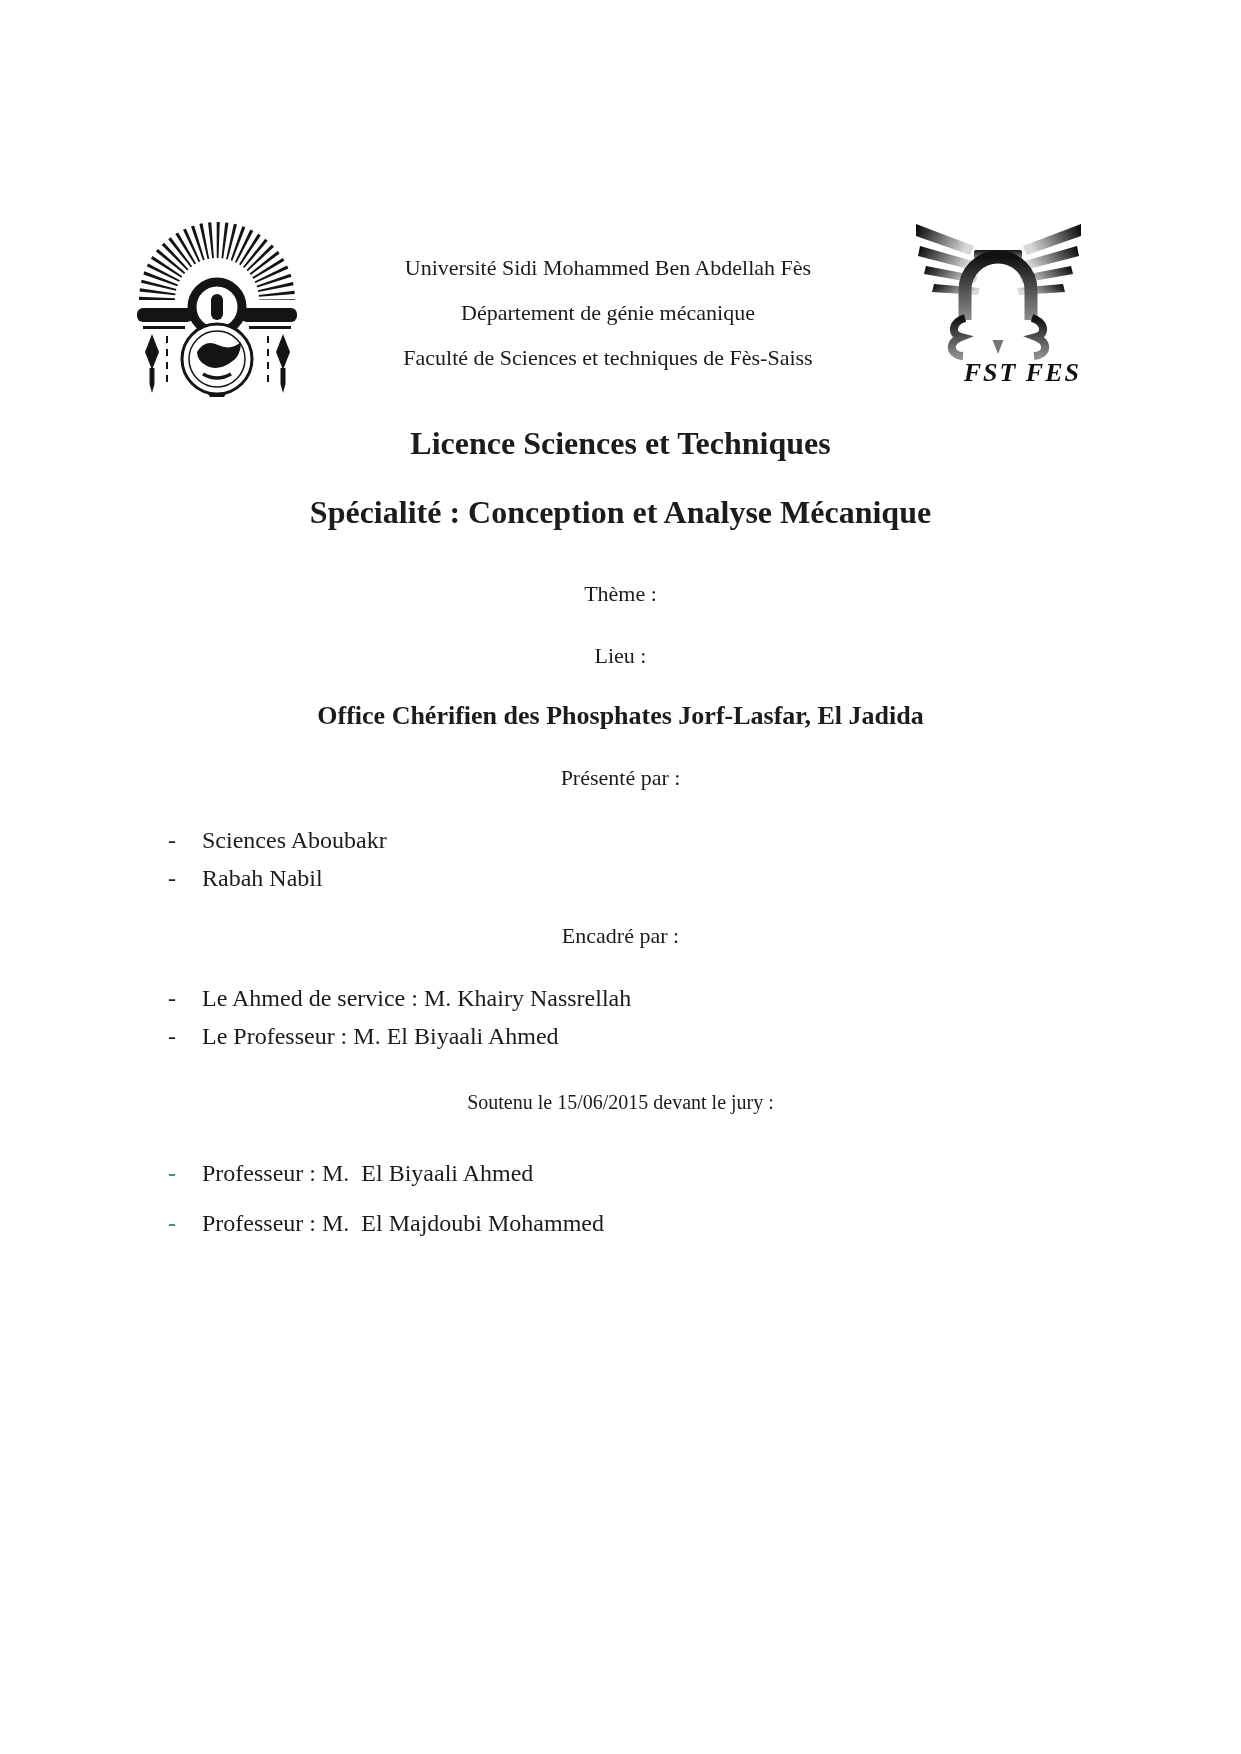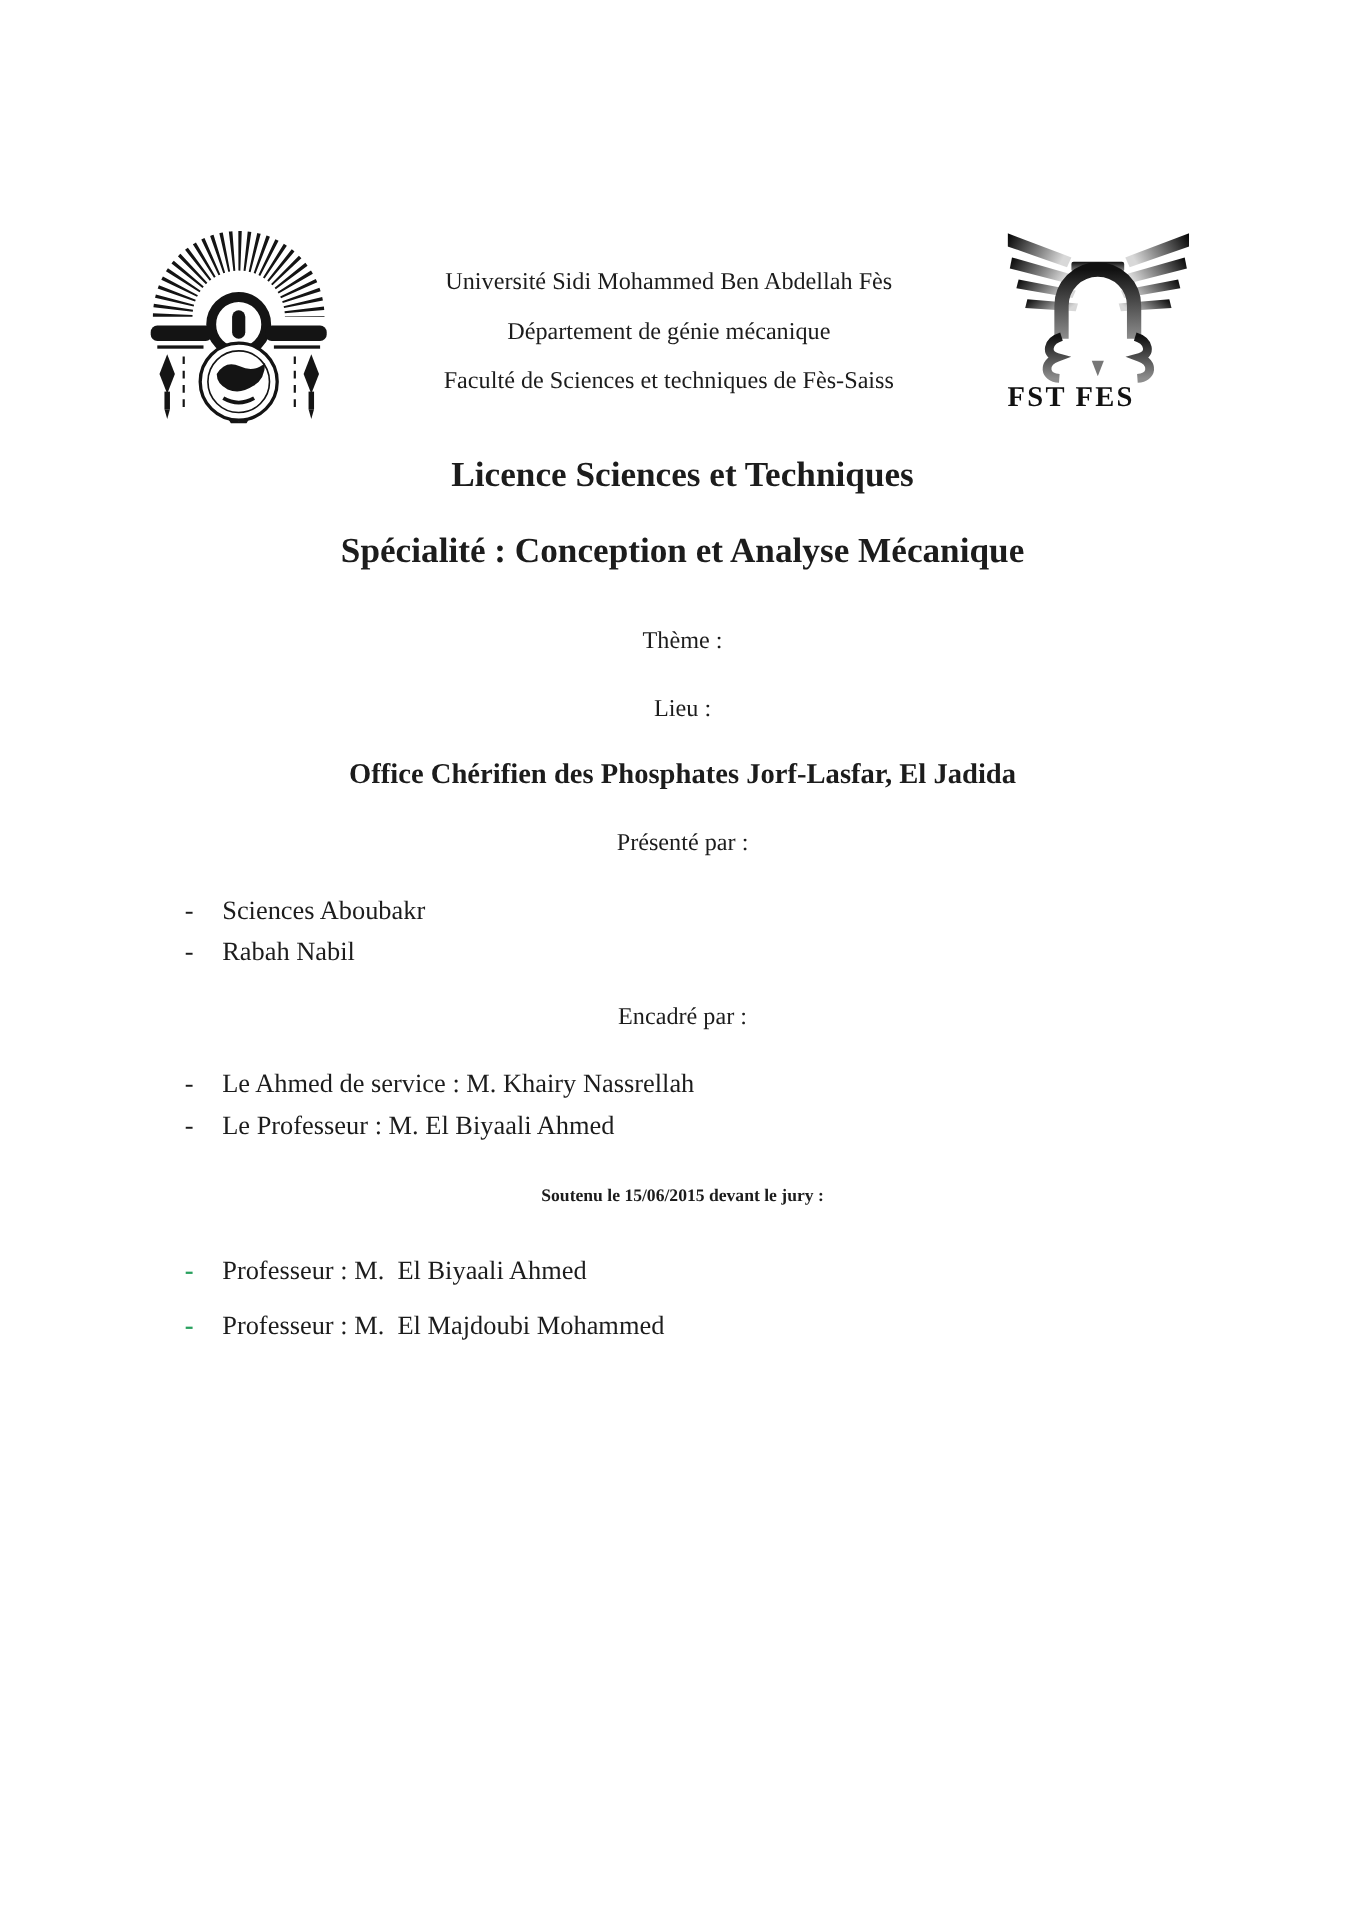--- a/index.html
+++ b/index.html
@@ -1,21 +1,21 @@
 <!DOCTYPE html>
 <html><head>
 <meta charset="utf-8">
 <style>
   * { margin: 0; padding: 0; box-sizing: border-box; }
   html, body { background: #ffffff; }
   .page {
     position: relative;
     width: 1241px;
     height: 1712px;
-    margin: 0 auto;
+    margin: 12px auto;
     background: #ffffff;
     font-family: "Liberation Serif", "DejaVu Serif", serif;
     color: #1c1c1c;
     overflow: hidden;
   }
   
   .header {
     display: flex;
     justify-content: space-between;
     align-items: flex-start;
@@ -23,21 +23,21 @@
   }
   .logo-left { width: 165px; height: 185px; flex: 0 0 auto; }
   .header-text {
     margin-top: 33px;
     text-align: center;
     font-size: 22px;
     line-height: 45px;
     flex: 1 1 auto;
     padding: 0 20px;
   }
-  .logo-right { width: 165px; flex: 0 0 auto; text-align: left; }
+  .logo-right { width: 165px; flex: 0 0 auto; text-align: right; font-style: italic; }
   .logo-right svg { width: 165px; height: 150px; display: block; }
   .fst-caption {
     font-weight: bold;
     font-size: 26px;
     letter-spacing: 2px;
     margin-top: -4px;
     color: #111;
   }
   
   .content { padding: 0 130px; }
@@ -56,21 +56,21 @@
     font-size: 24px;
     line-height: 38px;
     white-space: pre-wrap;
   }
   .dash {
     width: 34px;
     flex: 0 0 auto;
     text-align: left;
   }
   .encadre     { margin-top: 26px; font-size: 22px; }
-  .soutenu     { margin-top: 36px; font-size: 16px; font-weight: bold; }
+  .soutenu     { margin-top: 36px; font-size: 20px; font-weight: normal; }
   .jury-list   { margin-top: 34px; margin-left: 38px; list-style: none; }
   .jury-list li {
     display: flex;
     font-size: 24px;
     line-height: 50px;
     white-space: pre-wrap;
   }
   .jury-list .dash { color: #28a05e; font-weight: bold; }
 </style>
 </head>

